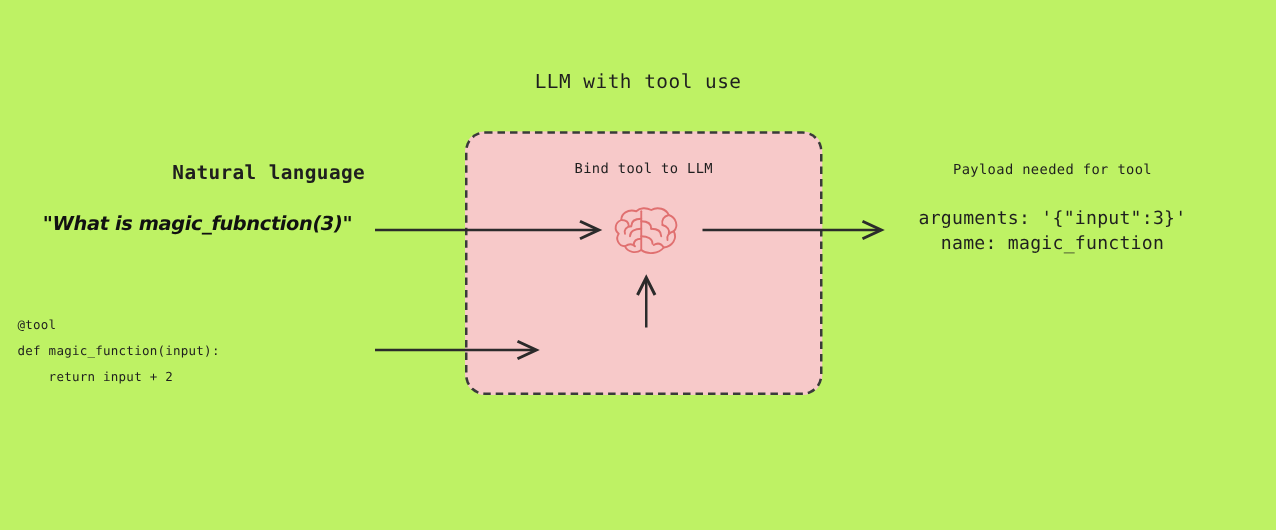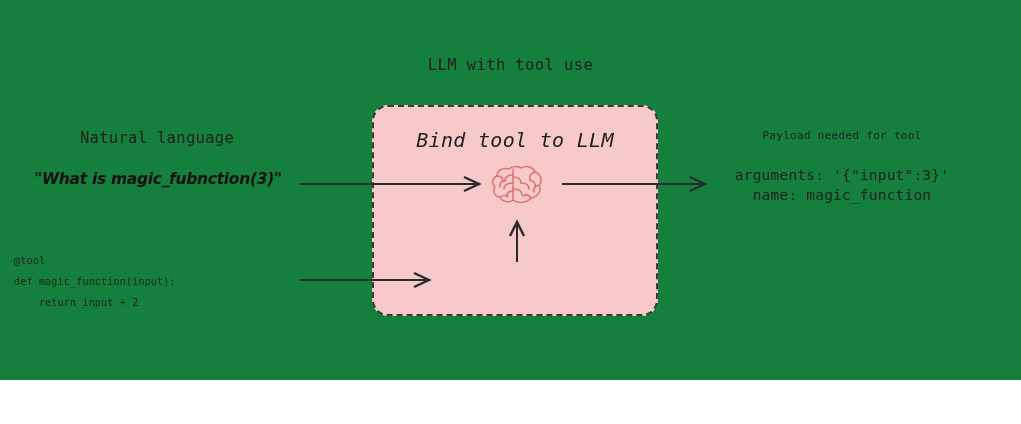--- a/index.html
+++ b/index.html
@@ -3,22 +3,22 @@
 <meta charset="utf-8">
 <style>
   html, body {
     margin: 0;
     padding: 0;
     background: #ffffff;
   }
   #canvas {
     position: relative;
     width: 1021px;
-    height: 380px;
-    background: #15803d;
+    height: 424px;
+    background: #bef264;
     overflow: hidden;
     font-family: "DejaVu Sans Mono", "Liberation Mono", monospace;
     color: #1a1a1a;
   }
 
   .mono {
     font-family: "DejaVu Sans Mono", "Liberation Mono", monospace;
     color: #1f1f1f;
   }
 
@@ -45,24 +45,23 @@
     border: 2px dashed #3a3a3a;
     border-radius: 16px;
     box-sizing: border-box;
   }
   #bind-tool-label {
     position: absolute;
     left: 372px;
     top: 128px;
     width: 286px;
     text-align: center;
-    font-size: 20px;
-    letter-spacing: 0.3px;
-    white-space: pre;
-    font-style: italic;
+    font-size: 11px;
+    letter-spacing: 0.3px;
+    white-space: pre;
   }
   #structured-tool-label {
     position: absolute;
     left: 372px;
     top: 270px;
     width: 286px;
     text-align: center;
     font-size: 15.5px;
     letter-spacing: 0.3px;
     white-space: pre;
@@ -76,24 +75,25 @@
     width: 56px;
     height: 44px;
   }
 
   
   #natural-language-heading {
     position: absolute;
     left: 22px;
     top: 129px;
     width: 270px;
-    text-align: center;
-    font-size: 15.5px;
-    letter-spacing: 0.3px;
-    white-space: pre;
+    text-align: right;
+    font-size: 15.5px;
+    letter-spacing: 0.3px;
+    white-space: pre;
+    font-weight: bold;
   }
   #user-utterance {
     position: absolute;
     left: 22px;
     top: 170px;
     width: 272px;
     text-align: center;
     font-family: "DejaVu Sans", "Liberation Sans", sans-serif;
     font-size: 15.5px;
     font-style: italic;

